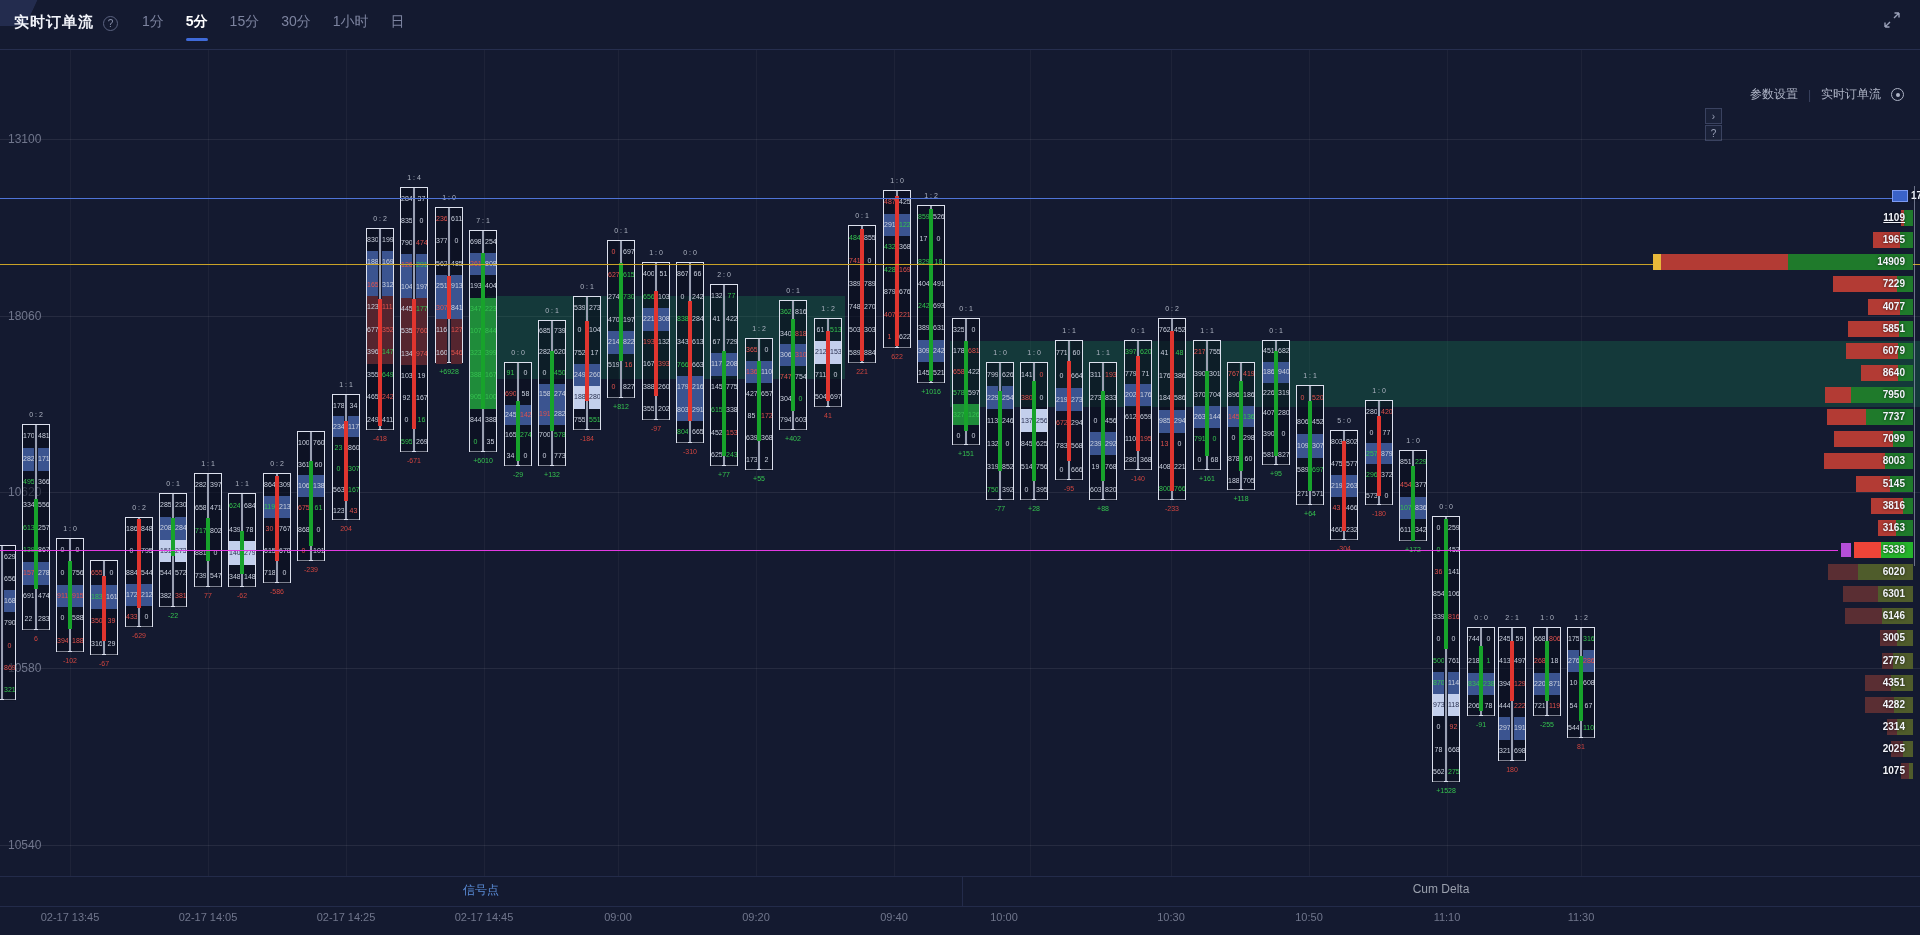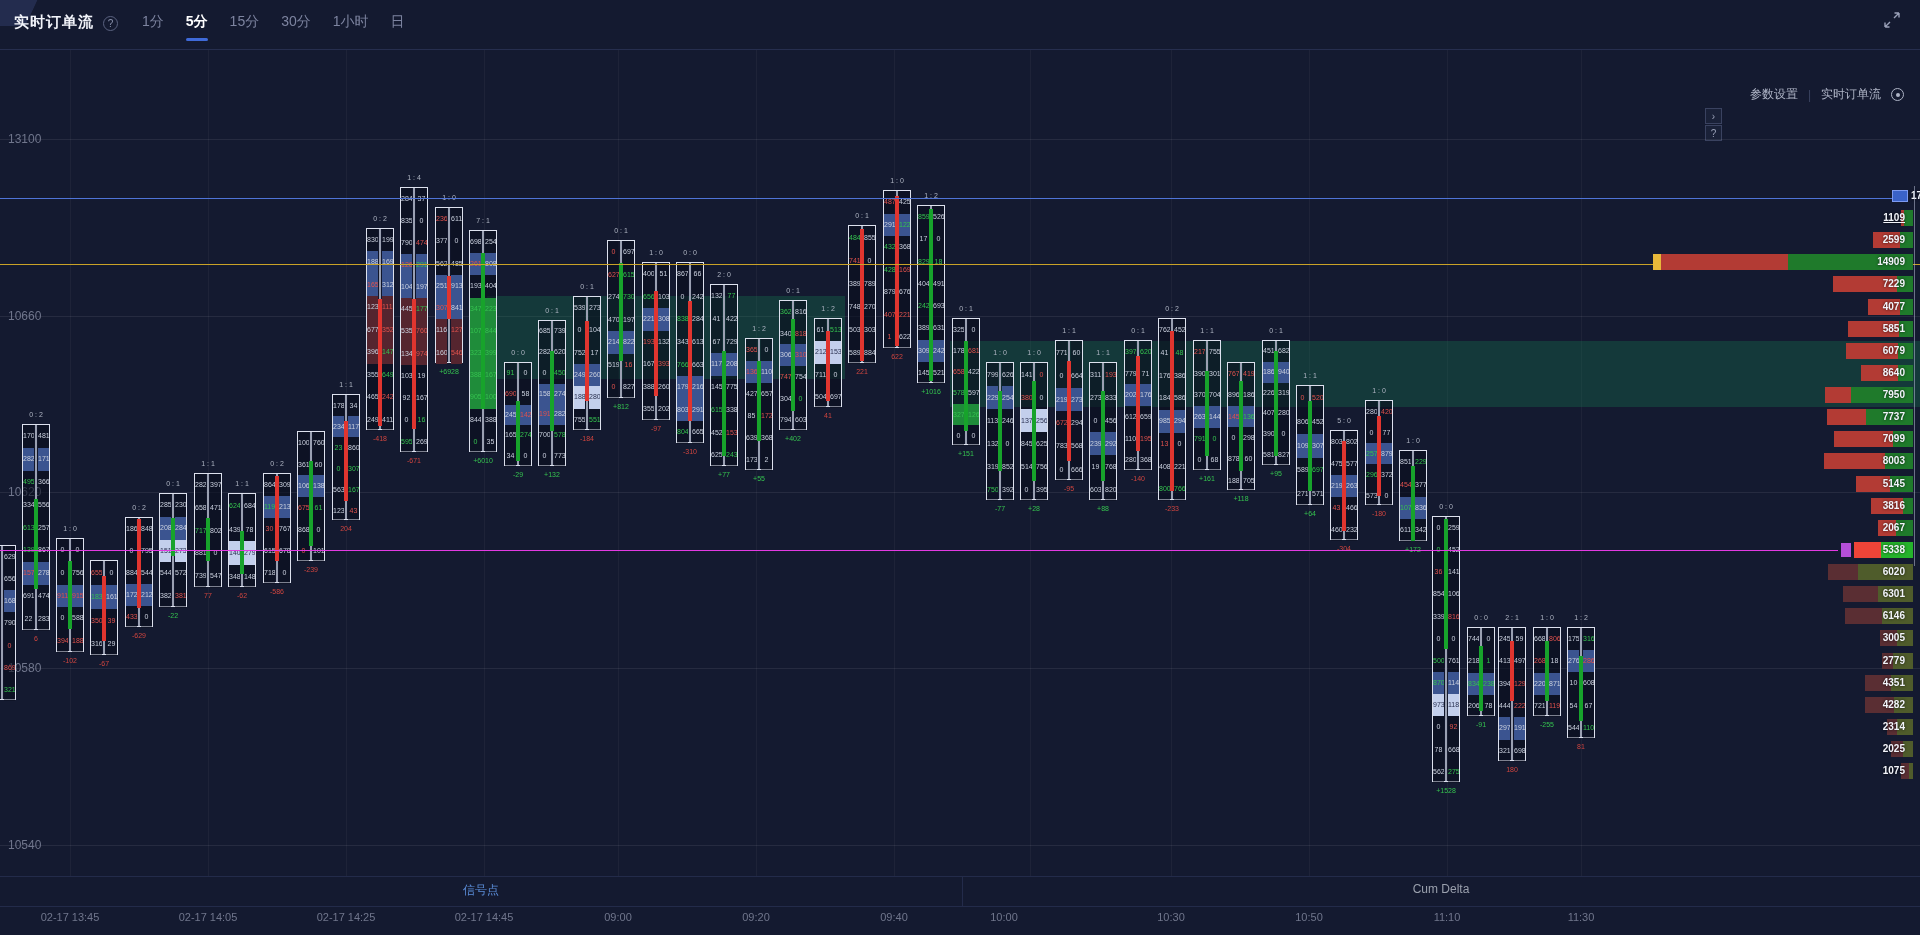--- a/index.html
+++ b/index.html
@@ -90,21 +90,21 @@
   <div id="chart"></div>
 
   <div class="pane-line" style="top:876px;"></div>
   <div style="position:absolute;left:962px;top:876px;width:1px;height:30px;background:#232b4a;"></div>
   <div class="pane-lab" style="left:481px;color:#5b8dd8;">信号点</div>
   <div class="pane-lab" style="left:1441px;color:#9aa0ad;">Cum Delta</div>
   <div class="pane-line" style="top:906px;"></div>
 <div class="hgrid" style="top: 139px;"></div>
     <div class="ylab" style="top: 132px;">13100</div>
     <div class="hgrid" style="top: 316px;"></div>
-    <div class="ylab" style="top: 309px;">10660</div>
+    <div class="ylab" style="top: 309px;">18060</div>
     <div class="hgrid" style="top: 492px;"></div>
     <div class="ylab" style="top: 485px;">10620</div>
     <div class="hgrid" style="top: 668px;"></div>
     <div class="ylab" style="top: 661px;">10580</div>
     <div class="hgrid" style="top: 845px;"></div>
     <div class="ylab" style="top: 838px;">10540</div>
     <div class="vgrid" style="left: 70px;"></div>
     <div class="xlab" style="left: 70px;">02-17 13:45</div>
     <div class="vgrid" style="left: 208px;"></div>
     <div class="xlab" style="left: 208px;">02-17 14:05</div>
@@ -1886,21 +1886,21 @@
     <div class="vp-num" style="left: 1908px; top: 188px; width: 26px; text-align: left; padding-left: 3px;">17</div>
     <div class="vp-row" style="left: 1901px; top: 210.12px; width: 12px;">
       <div style="position: absolute; left: 0px; top: 0px; width: 3px; height: 16px; background: rgb(179, 59, 52);"></div>
       <div style="position: absolute; left: 3px; top: 0px; width: 9px; height: 16px; background: rgb(31, 122, 43);"></div>
     </div>
     <div class="vp-num" style="left: 1823px; top: 210.12px; width: 82px; text-decoration: underline;">1109</div>
     <div class="vp-row" style="left: 1873px; top: 232.24px; width: 40px;">
       <div style="position: absolute; left: 0px; top: 0px; width: 27px; height: 16px; background: rgb(179, 59, 52);"></div>
       <div style="position: absolute; left: 27px; top: 0px; width: 13px; height: 16px; background: rgb(31, 122, 43);"></div>
     </div>
-    <div class="vp-num" style="left: 1823px; top: 232.24px; width: 82px;">2599</div>
+    <div class="vp-num" style="left: 1823px; top: 232.24px; width: 82px;">1965</div>
     <div class="vp-row" style="left: 1653px; top: 254.36px; width: 260px;">
       <div style="position: absolute; left: 8px; top: 0px; width: 127px; height: 16px; background: rgb(179, 59, 52);"></div>
       <div style="position: absolute; left: 135px; top: 0px; width: 125px; height: 16px; background: rgb(31, 122, 43);"></div>
       <div style="position: absolute; left: 0px; top: 0px; width: 8px; height: 16px; background: rgb(232, 184, 58);"></div>
     </div>
     <div class="vp-num" style="left: 1823px; top: 254.36px; width: 82px;">14909</div>
     <div class="vp-row" style="left: 1833px; top: 276.48px; width: 80px;">
       <div style="position: absolute; left: 0px; top: 0px; width: 64px; height: 16px; background: rgb(179, 59, 52);"></div>
       <div style="position: absolute; left: 64px; top: 0px; width: 16px; height: 16px; background: rgb(31, 122, 43);"></div>
     </div>
@@ -1952,21 +1952,21 @@
     <div class="vp-num" style="left: 1823px; top: 475.56px; width: 82px;">5145</div>
     <div class="vp-row" style="left: 1871px; top: 497.68px; width: 42px;">
       <div style="position: absolute; left: 0px; top: 0px; width: 32px; height: 16px; background: rgb(179, 59, 52);"></div>
       <div style="position: absolute; left: 32px; top: 0px; width: 10px; height: 16px; background: rgb(31, 122, 43);"></div>
     </div>
     <div class="vp-num" style="left: 1823px; top: 497.68px; width: 82px;">3816</div>
     <div class="vp-row" style="left: 1878px; top: 519.8px; width: 35px;">
       <div style="position: absolute; left: 0px; top: 0px; width: 18px; height: 16px; background: rgb(179, 59, 52);"></div>
       <div style="position: absolute; left: 18px; top: 0px; width: 17px; height: 16px; background: rgb(31, 122, 43);"></div>
     </div>
-    <div class="vp-num" style="left: 1823px; top: 519.8px; width: 82px;">2067</div>
+    <div class="vp-num" style="left: 1823px; top: 519.8px; width: 82px;">3163</div>
     <div class="vp-row" style="left: 1854px; top: 541.92px; width: 59px;">
       <div style="position: absolute; left: 0px; top: 0px; width: 27px; height: 16px; background: rgb(239, 68, 56);"></div>
       <div style="position: absolute; left: 27px; top: 0px; width: 32px; height: 16px; background: rgb(37, 179, 43);"></div>
     </div>
     <div style="position: absolute; left: 1841px; top: 542.92px; width: 10px; height: 14px; background: rgb(180, 79, 216);"></div>
     <div class="vp-num" style="left: 1823px; top: 541.92px; width: 82px;">5338</div>
     <div class="vp-row" style="left: 1828px; top: 564.04px; width: 85px;">
       <div style="position: absolute; left: 0px; top: 0px; width: 30px; height: 16px; background: rgb(90, 46, 51);"></div>
       <div style="position: absolute; left: 30px; top: 0px; width: 55px; height: 16px; background: rgb(79, 92, 43);"></div>
     </div>

